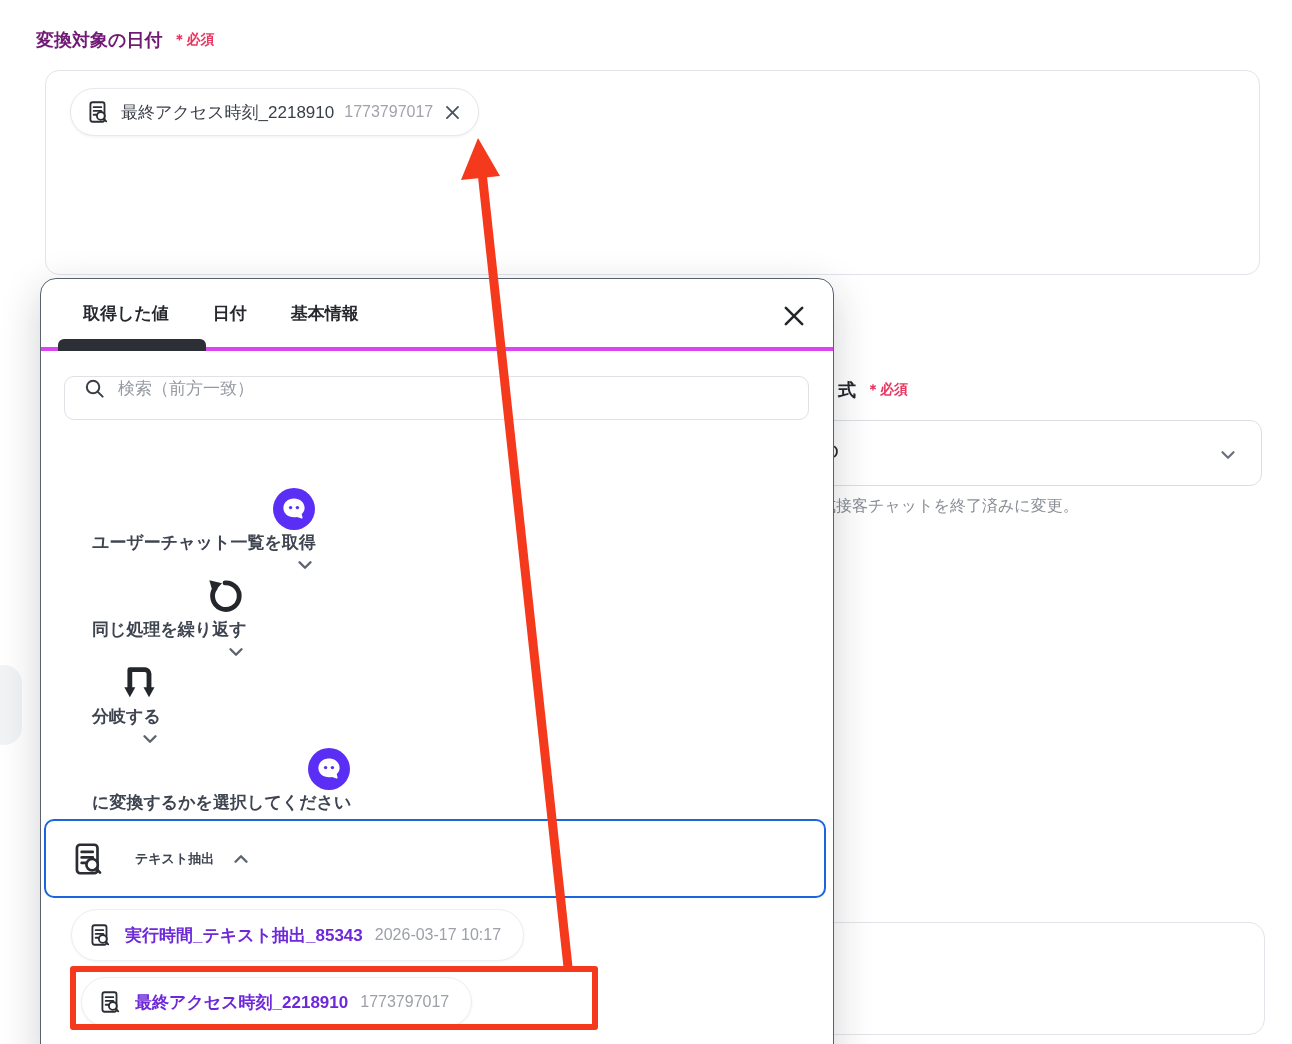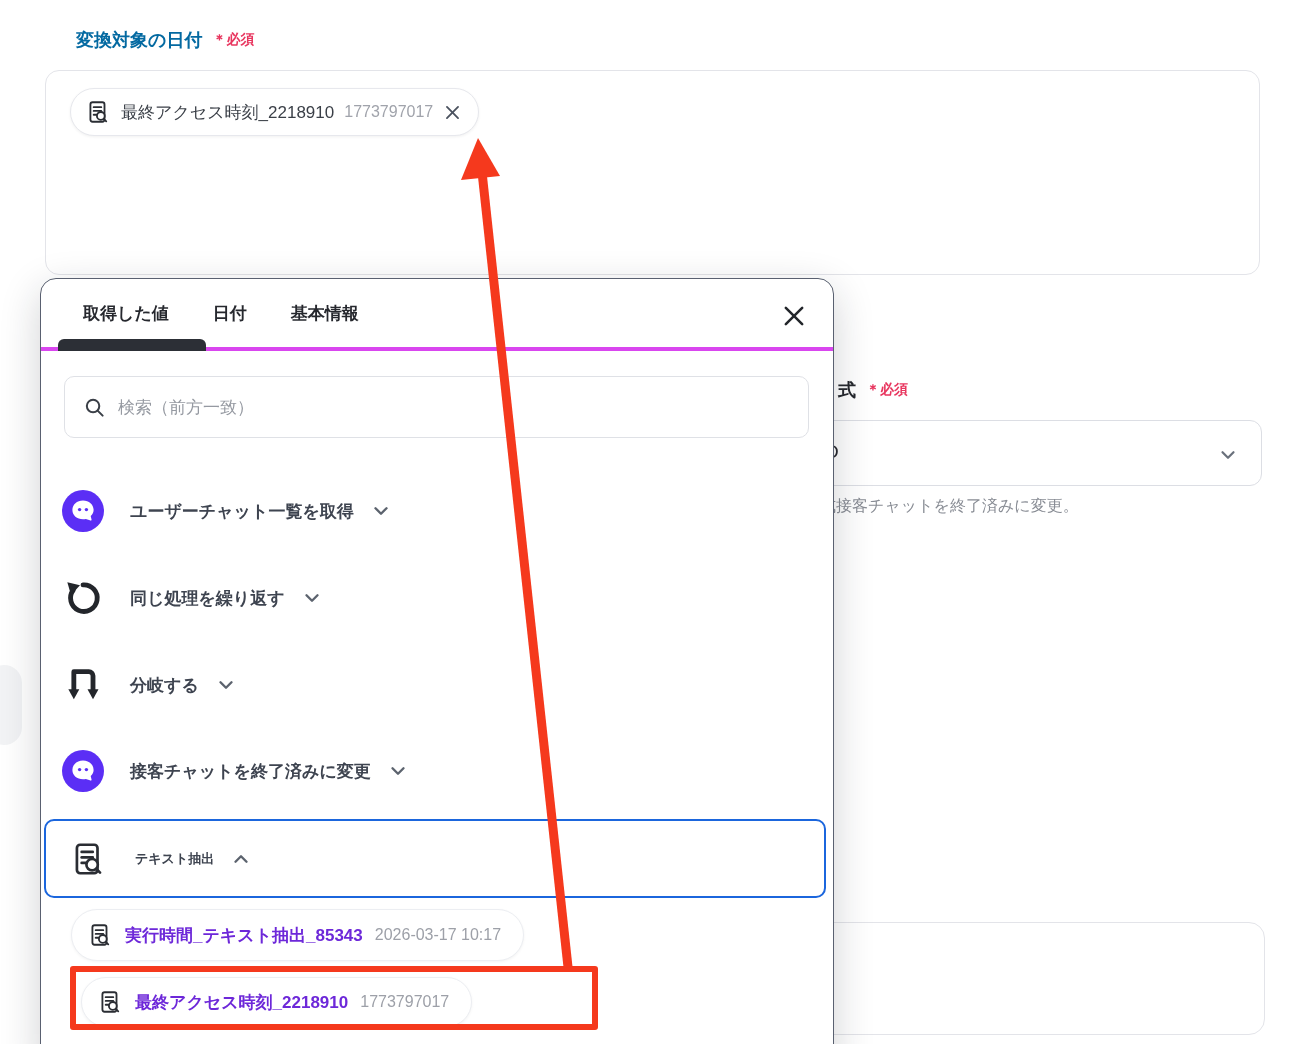--- a/index.html
+++ b/index.html
@@ -2,21 +2,21 @@
 <html><head>
 <meta charset="utf-8">
 <style>
   * { margin:0; padding:0; box-sizing:border-box; }
   html,body { width:1292px; height:1044px; overflow:hidden; background:#fff;
     font-family:"Liberation Sans","DejaVu Sans",sans-serif; color:#26282e; }
   .canvas { position:relative; width:1292px; height:1044px; background:#fff; }
 
   
   .field-label-row { position:absolute; left:36px; top:28px; display:flex; align-items:center; gap:10px; z-index:2; }
-  .field-label { font-size:18px; font-weight:bold; color:#0369a1;margin-left:40px; }
+  .field-label { font-size:18px; font-weight:bold; color:#701a75; }
   .required { font-size:14px; font-weight:bold; color:#e8365f; }
   .big-box { position:absolute; left:45px; top:70px; width:1215px; height:205px;
     border:1.5px solid #e3e4e9; border-radius:14px; background:#fff; z-index:2; }
   .chip { position:absolute; left:70px; top:88px; height:48px; display:inline-flex; align-items:center;
     gap:10px; padding:0 16px 0 14px; background:#fff; border:1px solid #e7e8ed; border-radius:24px;
     box-shadow:0 1px 3px rgba(0,0,0,.06); z-index:3; }
   .chip-name { font-size:17px; font-weight:500; color:#3a3f47; white-space:nowrap; }
   .chip-value { font-size:16px; color:#a0a3ab; white-space:nowrap; }
 
   
@@ -37,26 +37,26 @@
     border:1px solid #596070; border-radius:16px 16px 0 0;
     box-shadow:0 12px 40px rgba(23,28,38,.20); z-index:10; }
   .tabs { position:absolute; left:0; top:0; width:100%; height:72px; border-bottom:4px solid #d946ef;
     display:flex; align-items:center; padding-left:42px; gap:44px; }
   .tab { font-size:17px; font-weight:bold; color:#26282e; cursor:pointer; white-space:nowrap; }
   .tab-underline { position:absolute; left:17px; top:60px; width:148px; height:12px;
     background:#2c2f36; border-radius:6px 6px 0 0; }
   .modal-close { position:absolute; right:24px; top:22px; width:30px; height:30px;
     display:flex; align-items:center; justify-content:center; cursor:pointer; }
 
-  .searchbox { position:absolute; left:23px; top:97px; width:745px; height:62px;
-    border:1.5px solid #dfe1e6; border-radius:10px; display:flex; align-items:center;
+  .searchbox { position:absolute; left:23px; top:97px; width:745px; height:44px;
+    border:1.5px solid #dfe1e6; border-radius:10px; display:flex; 
     gap:12px; padding:0 18px; background:#fff; }
   .search-placeholder { font-size:17px; color:#9599a1; }
 
-  .action-row { position:absolute; left:20px; display:flex; align-items:center; height:48px; }
+  .action-row { position:absolute; left:26px; display:flex; align-items:flex-end; height:48px;flex-direction:column; }
   .action-icon { width:44px; height:44px; display:flex; align-items:center; justify-content:center; flex:0 0 44px; }
   .action-label { margin-left:25px; font-size:17px; font-weight:600; color:#3e4450; white-space:nowrap; }
   .action-chevron { margin-left:16px; display:flex; align-items:center; }
 
   .selected-box { position:absolute; left:3px; top:540px; width:782px; height:79px;
     border:2px solid #1b66dd; border-radius:10px; background:#fff;
     display:flex; align-items:center; padding-left:23px; }
   .selected-label { margin-left:28px; font-size:13px; font-weight:600; color:#3e4450; }
 
   .var-pill { position:absolute; height:52px; display:inline-flex; align-items:center; gap:12px;
@@ -195,21 +195,21 @@
 
     <div class="action-row" style="top:468px;">
       <span class="action-icon">
         <svg width="44" height="44" viewBox="0 0 44 44">
           <circle cx="22" cy="22" r="21" fill="#5b2ef5"></circle>
           <path d="M22 11.5c-6 0-10.6 4.1-10.6 9.5 0 5.3 4.6 9.3 10.6 9.3 1 0 2-.1 2.9-.4l4.7 1.7c.6.2 1.1-.3 1-.9l-.9-3.6c1.8-1.6 2.9-3.8 2.9-6.1 0-5.4-4.6-9.5-10.6-9.5z" fill="#ffffff"></path>
           <circle cx="18.6" cy="20.6" r="1.7" fill="#5b2ef5"></circle>
           <circle cx="25.4" cy="20.6" r="1.7" fill="#5b2ef5"></circle>
         </svg>
       </span>
-      <span class="action-label">接客チャットを終了済みに変更</span>
+      <span class="action-label">に変換するかを選択してください</span>
       <span class="action-chevron">
         <svg width="22" height="22" viewBox="0 0 24 24" fill="none" stroke="#5c636e" stroke-width="2.6" stroke-linecap="round" stroke-linejoin="round">
             <path d="M6 9l6 6 6-6"></path>
           </svg>
       </span>
     </div>
 
     <div class="selected-box">
       <svg width="38" height="38" viewBox="0 0 24 24" fill="none" stroke="#2a2d33" stroke-width="1.7" stroke-linecap="round" stroke-linejoin="round">
         <rect x="5" y="3" width="13" height="18" rx="2"></rect>

